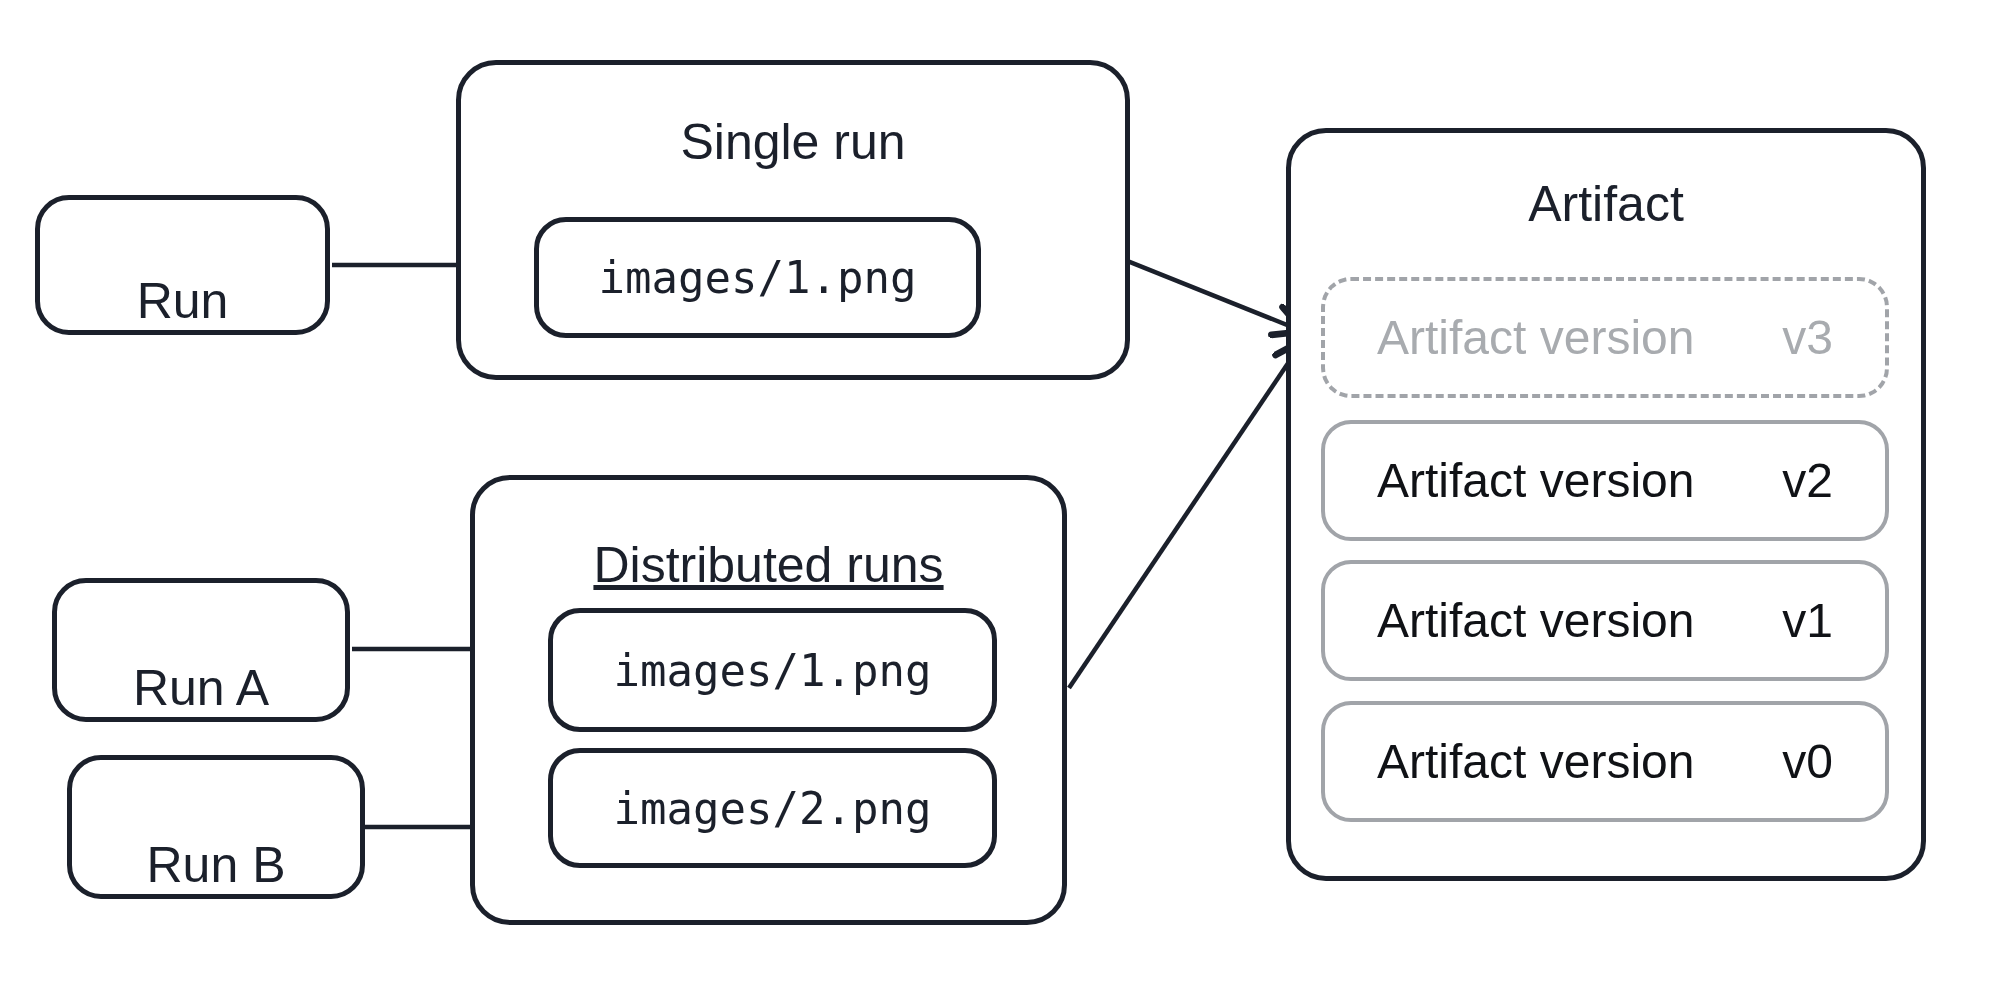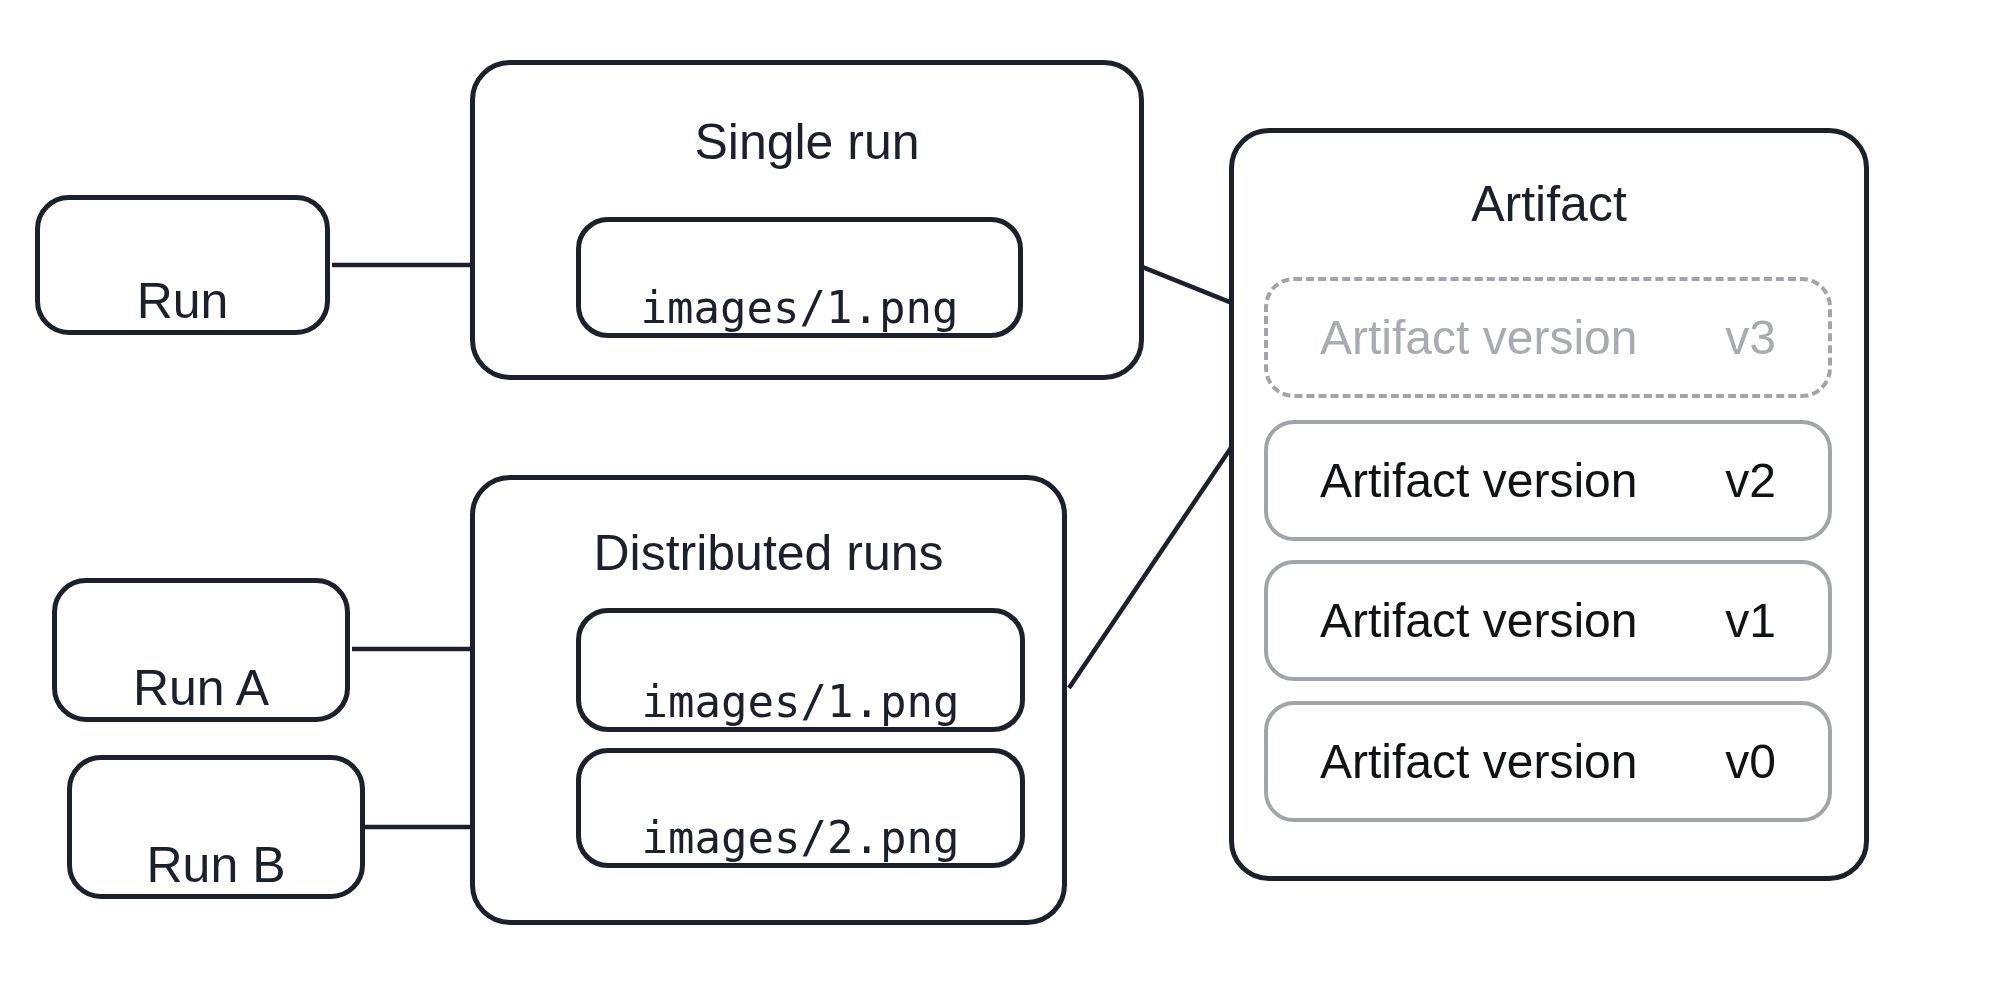--- a/index.html
+++ b/index.html
@@ -28,21 +28,21 @@
     position:absolute;background:var(--bg);
     border:5px solid var(--ink);border-radius:40px;
   }
   .container-title{
     position:absolute;left:0;right:0;text-align:center;
     font-size:50px;color:var(--ink);
   }
   .file-box{
     position:absolute;background:var(--bg);
     border:5px solid var(--ink);border-radius:32px;
-    display:flex;align-items:flex-end;justify-content:center;margin-left:28px;
+    display:flex;align-items:center;justify-content:center;
   }
   .file-box code{
     font-family:"DejaVu Sans Mono", monospace;
     font-size:44px;color:var(--ink);
   }
   .version-row{
     position:absolute;left:30px;width:568px;height:121px;
     border:4px solid var(--gray-border);border-radius:30px;
     display:flex;align-items:center;justify-content:space-between;
     padding:0 52px;font-size:48px;color:var(--version-text);
@@ -69,45 +69,45 @@
     <line x1="352" y1="649" x2="536" y2="649" stroke="#1b202b" stroke-width="4.5" marker-end="url(#head)"></line>
     <line x1="352" y1="827" x2="536" y2="827" stroke="#1b202b" stroke-width="4.5" marker-end="url(#head)"></line>
     <line x1="1070" y1="238" x2="1302" y2="331" stroke="#1b202b" stroke-width="4.5" marker-end="url(#head)"></line>
     <line x1="1069" y1="688" x2="1303" y2="341" stroke="#1b202b" stroke-width="4.5" marker-end="url(#head)"></line>
   </svg>
 
   <div class="node" style="left:35px;top:195px;width:295px;height:140px;">
     <span>Run</span>
   </div>
 
-  <div class="container" style="left:470px;top:60px;width:674px;height:320px;">
+  <div class="container" style="left:456px;top:60px;width:674px;height:320px;">
     <div class="container-title" style="top:48px;">Single run</div>
     <div class="file-box" style="left:73px;top:152px;width:447px;height:121px;">
       <code>images/1.png</code>
     </div>
   </div>
 
   <div class="node" style="left:52px;top:578px;width:298px;height:144px;">
     <span>Run A</span>
   </div>
   <div class="node" style="left:67px;top:755px;width:298px;height:144px;">
     <span>Run B</span>
   </div>
 
   <div class="container" style="left:470px;top:475px;width:597px;height:450px;">
-    <div class="container-title" style="top:44px;">Distributed runs</div>
+    <div class="container-title" style="top:56px;text-decoration:underline;">Distributed runs</div>
     <div class="file-box" style="left:73px;top:128px;width:449px;height:124px;">
       <code>images/1.png</code>
     </div>
     <div class="file-box" style="left:73px;top:268px;width:449px;height:120px;">
       <code>images/2.png</code>
     </div>
   </div>
 
-  <div class="container" style="left:1229px;top:128px;width:640px;height:753px;">
+  <div class="container" style="left:1286px;top:128px;width:640px;height:753px;">
     <div class="container-title" style="top:42px;">Artifact</div>
 
     <div class="version-row pending" style="top:144px;">
       <span class="vlabel">Artifact version</span>
       <span class="vtag">v3</span>
     </div>
 
     <div class="version-row" style="top:287px;">
       <span class="vlabel">Artifact version</span>
       <span class="vtag">v2</span>

